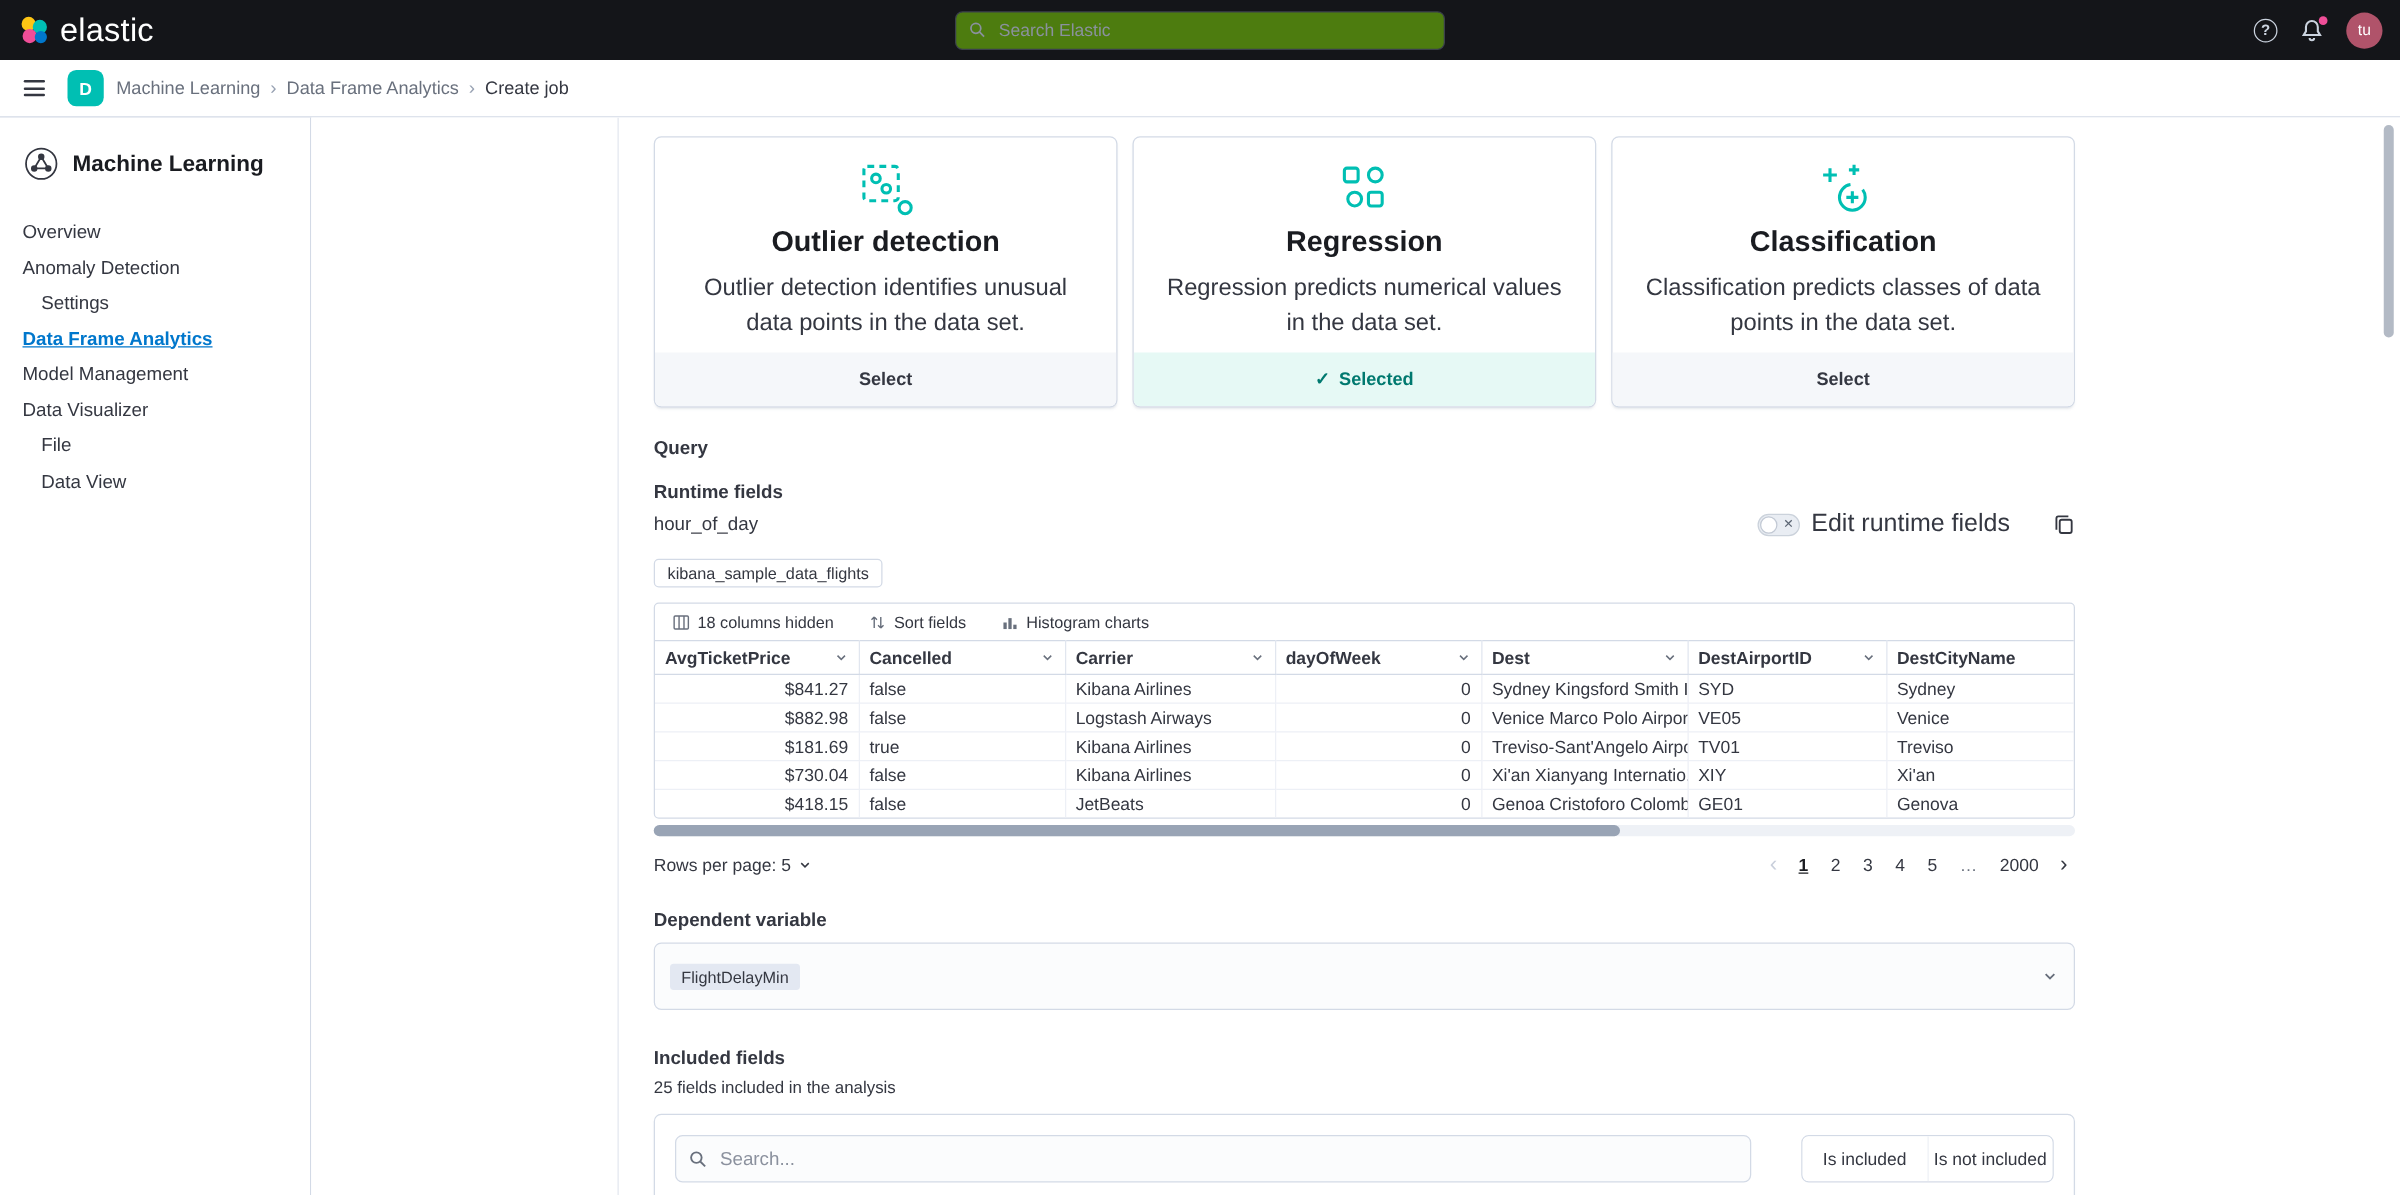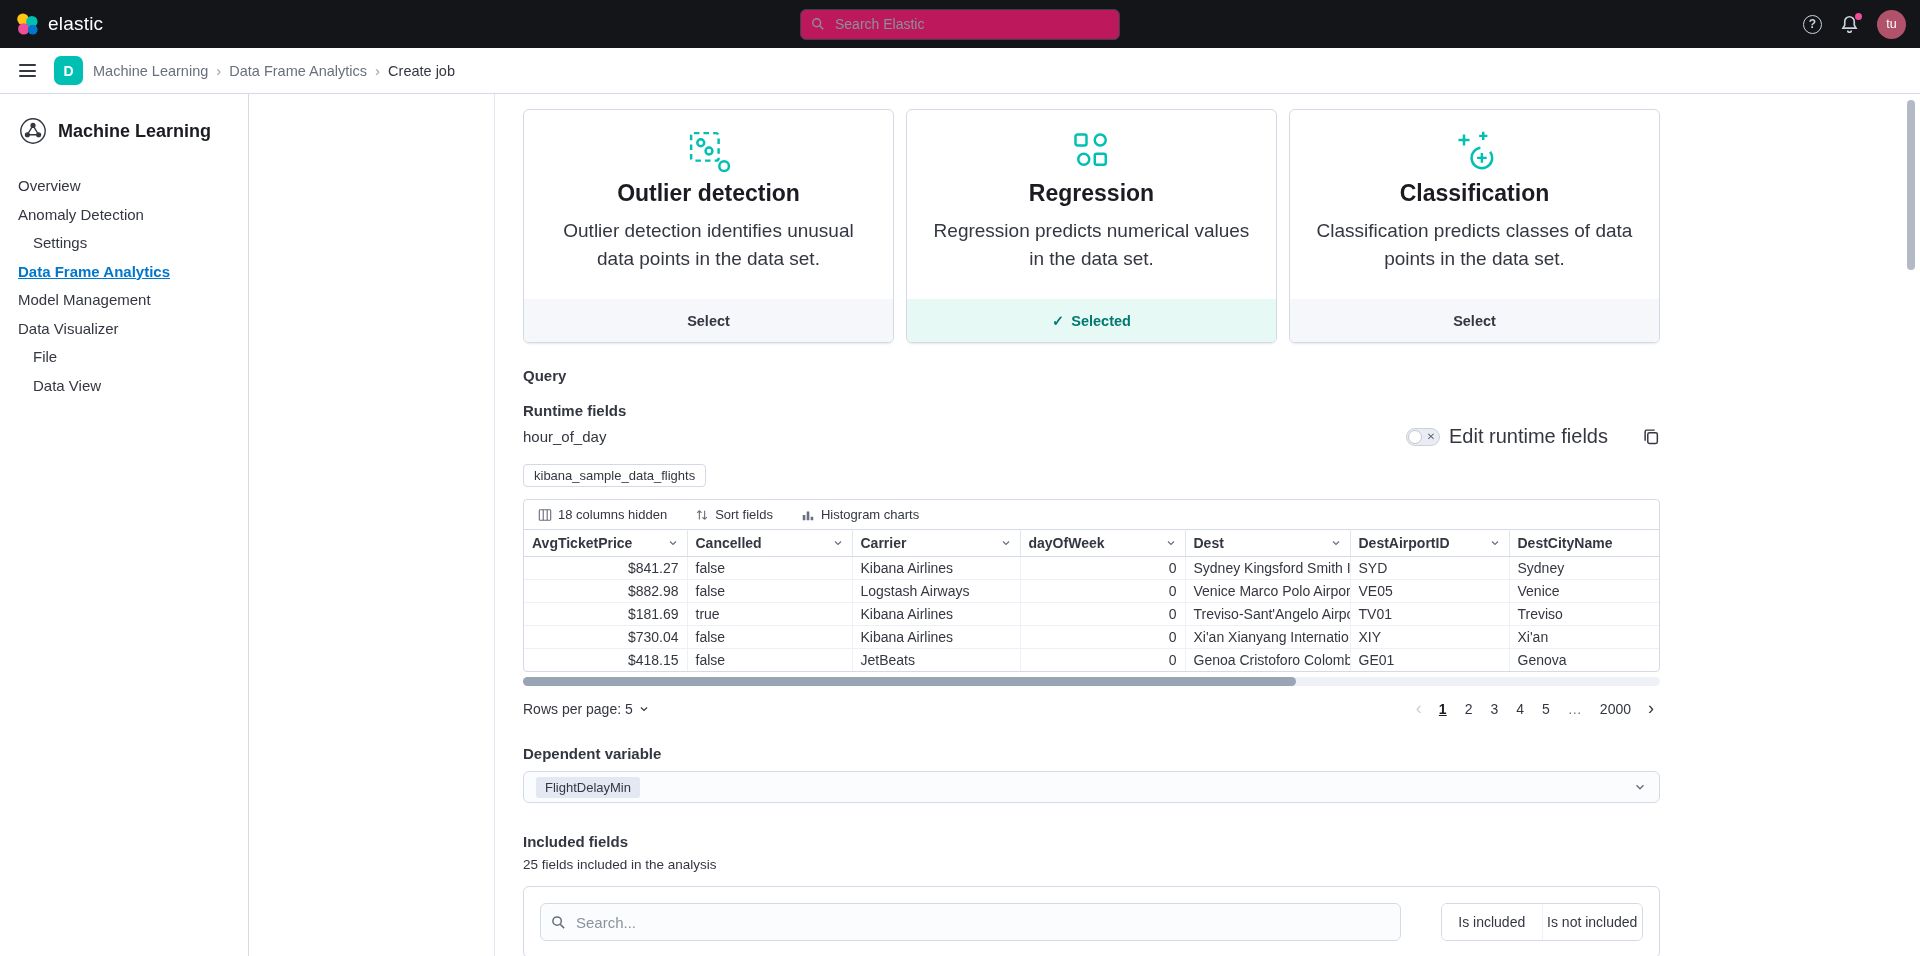--- a/index.html
+++ b/index.html
@@ -3,23 +3,23 @@
 <meta charset="utf-8">
 <style>
   * { box-sizing: border-box; }
   body {
     margin: 0; width: 1920px; height: 956px; overflow: hidden; position: relative;
     font-family: "Liberation Sans", sans-serif; color: #343741; background: #fff;
   }
   
   .header { height: 48px; background: #141519; display: flex; align-items: center; padding: 0 14px; position: relative; }
   .logo { display: flex; align-items: center; gap: 8px; cursor: pointer; }
-  .brand { color: #fff; font-size: 19px; font-weight: 500; letter-spacing: .2px; }
-  .hdr-search { position: absolute; left: 50%; transform: translateX(-50%); width: 320px; height: 31px;
-    background: #be185d; border: 1px solid #3b404c; border-radius: 6px; display: flex; align-items: center; padding: 0 10px; gap: 8px; }
+  .brand { color: #fff; font-size: 26px; font-weight: 500; letter-spacing: .2px; }
+  .hdr-search { position: absolute; left: 50%; transform: translateX(-50%); width: 392px; height: 31px;
+    background: #4d7c0f; border: 1px solid #3b404c; border-radius: 6px; display: flex; align-items: center; padding: 0 10px; gap: 8px; }
   .hdr-search input { flex: 1; background: transparent; border: none; outline: none; color: #c5ccd8; font-size: 14px; font-family: inherit; }
   .hdr-search input::placeholder { color: #8a919e; }
   .hdr-right { margin-left: auto; display: flex; align-items: center; gap: 18px; }
   .help-circle { width: 19px; height: 19px; border: 1.6px solid #cbd3df; border-radius: 50%; color: #cbd3df;
     font-size: 12px; font-weight: 700; display: flex; align-items: center; justify-content: center; cursor: pointer; }
   .bell-wrap { position: relative; display: flex; cursor: pointer; }
   .bell-dot { position: absolute; top: -2px; right: -3px; width: 7px; height: 7px; border-radius: 50%; background: #f04e98; }
   .avatar { width: 29px; height: 29px; border-radius: 50%; background: #b0536a; color: #fff; font-size: 12.5px;
     display: flex; align-items: center; justify-content: center; cursor: pointer; }
   
@@ -41,21 +41,21 @@
   .side-nav { display: flex; flex-direction: column; }
   .nav-item { font-size: 15px; line-height: 28.5px; color: #343741; cursor: pointer; }
   .nav-item.indent { padding-left: 15px; }
   .nav-item.active { color: #0077cc; font-weight: 700; text-decoration: underline; }
   main { flex: 1; position: relative; background: #fff; overflow: hidden; }
   .v-divider { position: absolute; left: 245px; top: 0; bottom: 0; width: 1px; background: #e3e8f0; }
   .content { position: absolute; left: 274px; top: 15px; width: 1137px; }
   
   .cards { display: flex; gap: 12px; }
   .card { flex: 1; border: 1px solid #d3dae6; border-radius: 6px; background: #fff; display: flex; flex-direction: column;
-    text-align: center; overflow: hidden; box-shadow: 0 2px 2px -1px rgba(152,162,179,.25); cursor: pointer; gap: 17px; }
+    text-align: center; overflow: hidden; box-shadow: 0 2px 2px -1px rgba(152,162,179,.25); cursor: pointer; }
   .card-body { padding: 18px 20px 10px; flex: 1; }
   .card-icon { height: 46px; display: flex; align-items: center; justify-content: center; margin-bottom: 6px; }
   .card-title { font-size: 23px; font-weight: 700; color: #1a1c21; margin-bottom: 10px; }
   .card-desc { font-size: 19px; line-height: 1.45; color: #343741; max-width: 330px; margin: 0 auto; }
   .card-footer { height: 43px; display: flex; align-items: center; justify-content: center; gap: 7px;
     font-size: 14.5px; font-weight: 600; background: #f5f7fa; color: #343741; }
   .card.selected .card-footer { background: #e6f9f5; color: #00796f; }
   
   .section-label { font-size: 15px; font-weight: 700; color: #343741; }
   .query-block { margin-top: 24px; }
@@ -96,21 +96,21 @@
   .grid-footer { margin-top: 12px; display: flex; align-items: center; justify-content: space-between; font-size: 14px; }
   .rpp { display: flex; align-items: center; gap: 5px; cursor: pointer; }
   .pager { display: flex; align-items: center; gap: 4px; }
   .pg { padding: 2px 7px; cursor: pointer; color: #343741; }
   .pg.active { font-weight: 700; text-decoration: underline; color: #1a1c21; }
   .pg.ell { cursor: default; color: #69707d; }
   .pg.prev { color: #c9cfdb; font-size: 18px; cursor: default; padding: 0 6px; }
   .pg.next { font-size: 18px; padding: 0 6px; }
   
   .dep { margin-top: 26px; }
-  .combo { margin-top: 9px; height: 32px; border: 1px solid #d3dae6; border-radius: 6px; display: flex; align-items: center;
+  .combo { margin-top: 9px; height: 54px; border: 1px solid #d3dae6; border-radius: 6px; display: flex; align-items: center;
     padding: 0 12px; cursor: pointer; background: #fbfcfd; }
   .pill { background: #e3e8f2; border-radius: 3px; padding: 3px 9px; font-size: 13px; color: #343741; }
   .combo svg { margin-left: auto; }
   .fields { margin-top: 30px; }
   .fields-summary { margin-top: 7px; font-size: 13.5px; }
   .fields-panel { margin-top: 14px; border: 1px solid #d3dae6; border-radius: 6px; padding: 16px;
     box-shadow: 0 2px 2px -1px rgba(152,162,179,.25); }
   .fields-top { display: flex; align-items: center; }
   .search-wrap { flex: 1; margin-right: 40px; height: 38px; border: 1px solid #d3dae6; border-radius: 6px; display: flex;
     align-items: center; padding: 0 10px; gap: 8px; background: #fbfcfd; }

